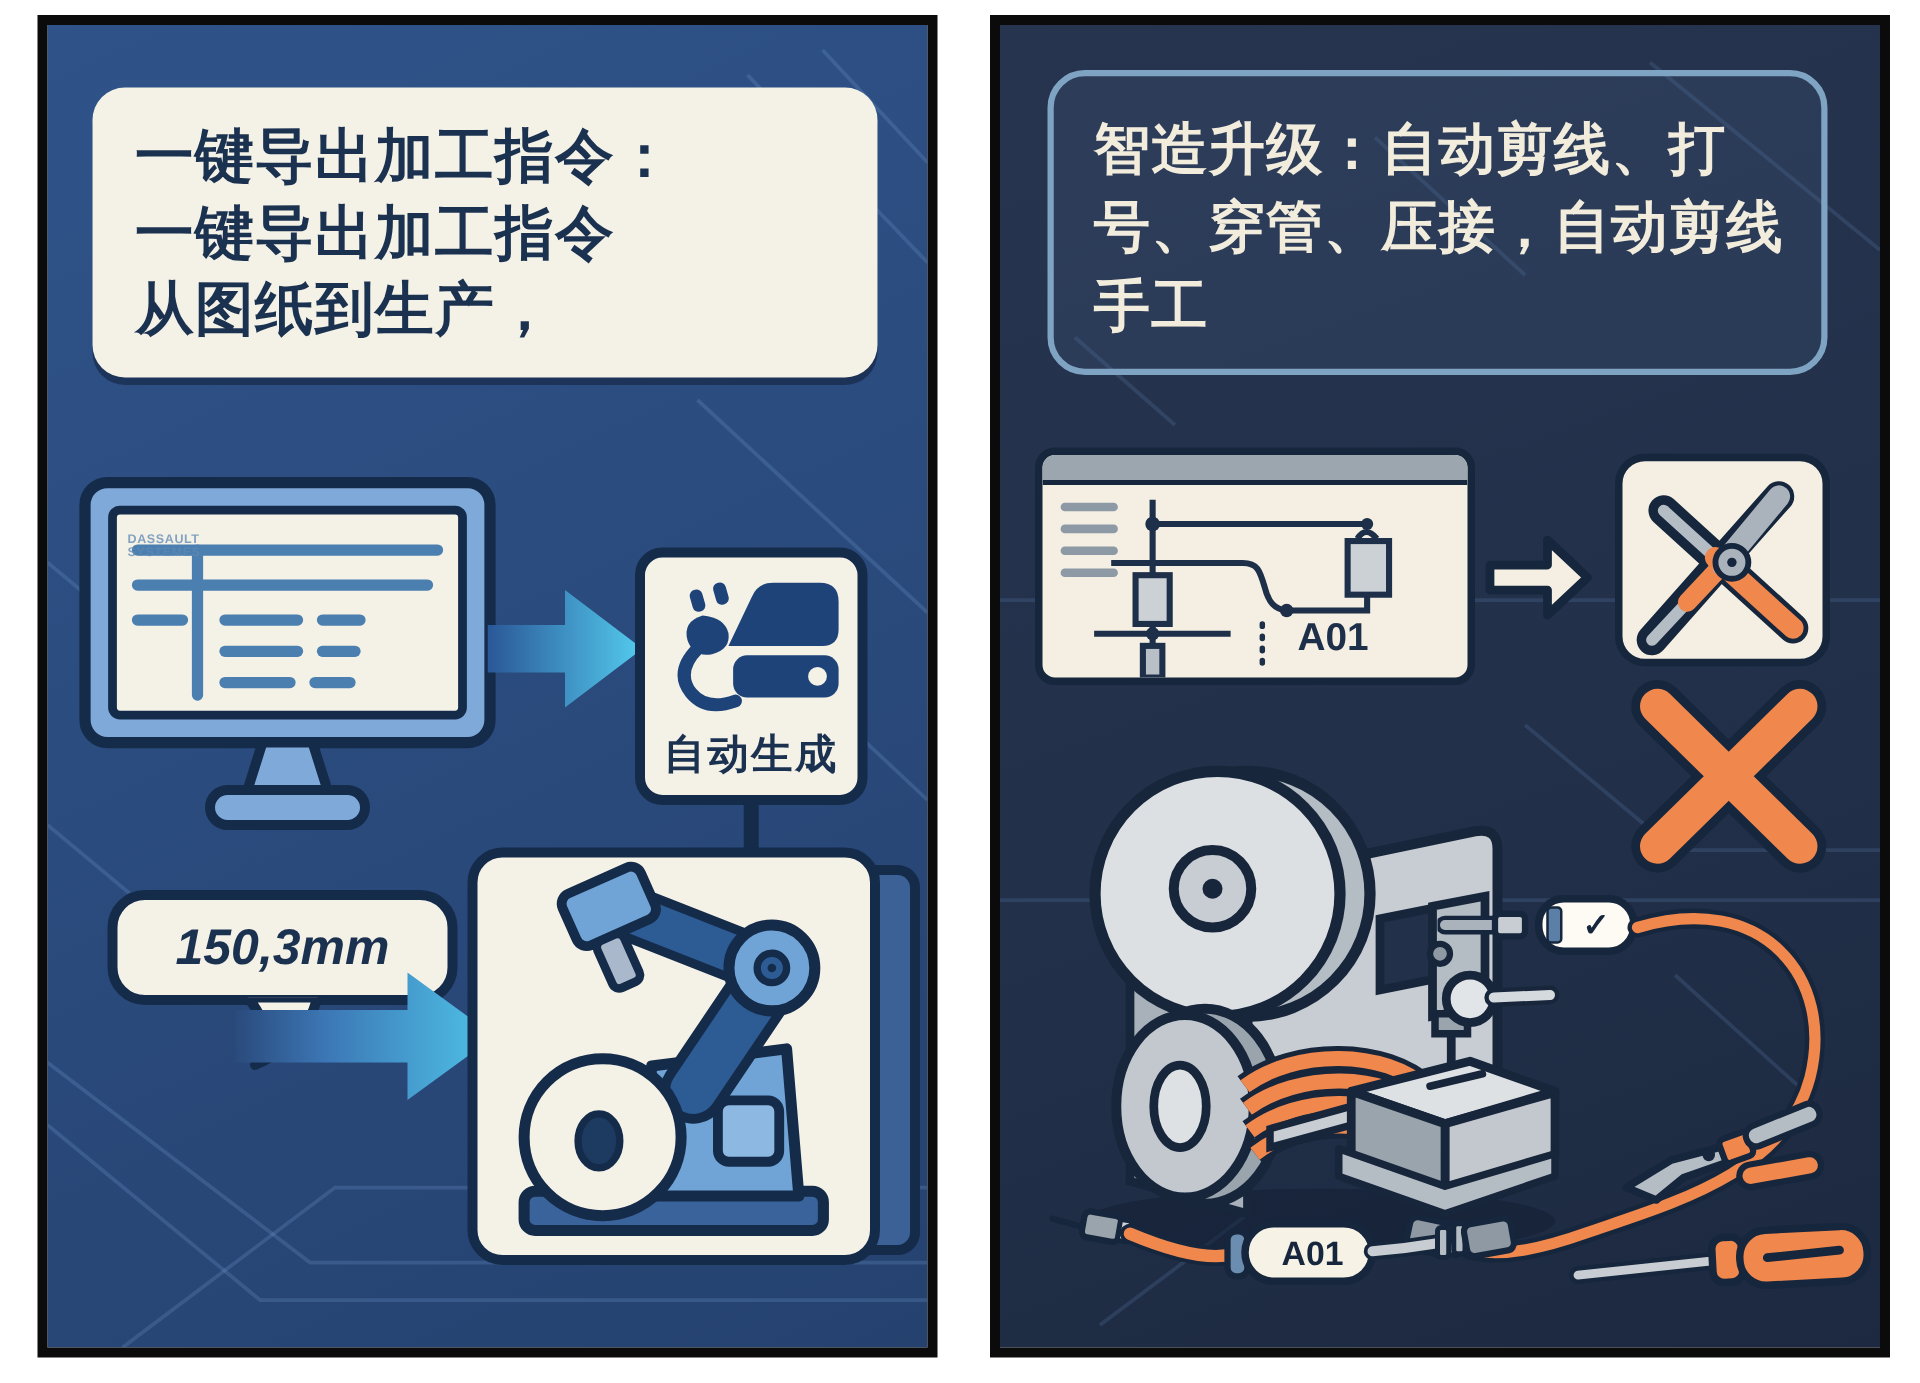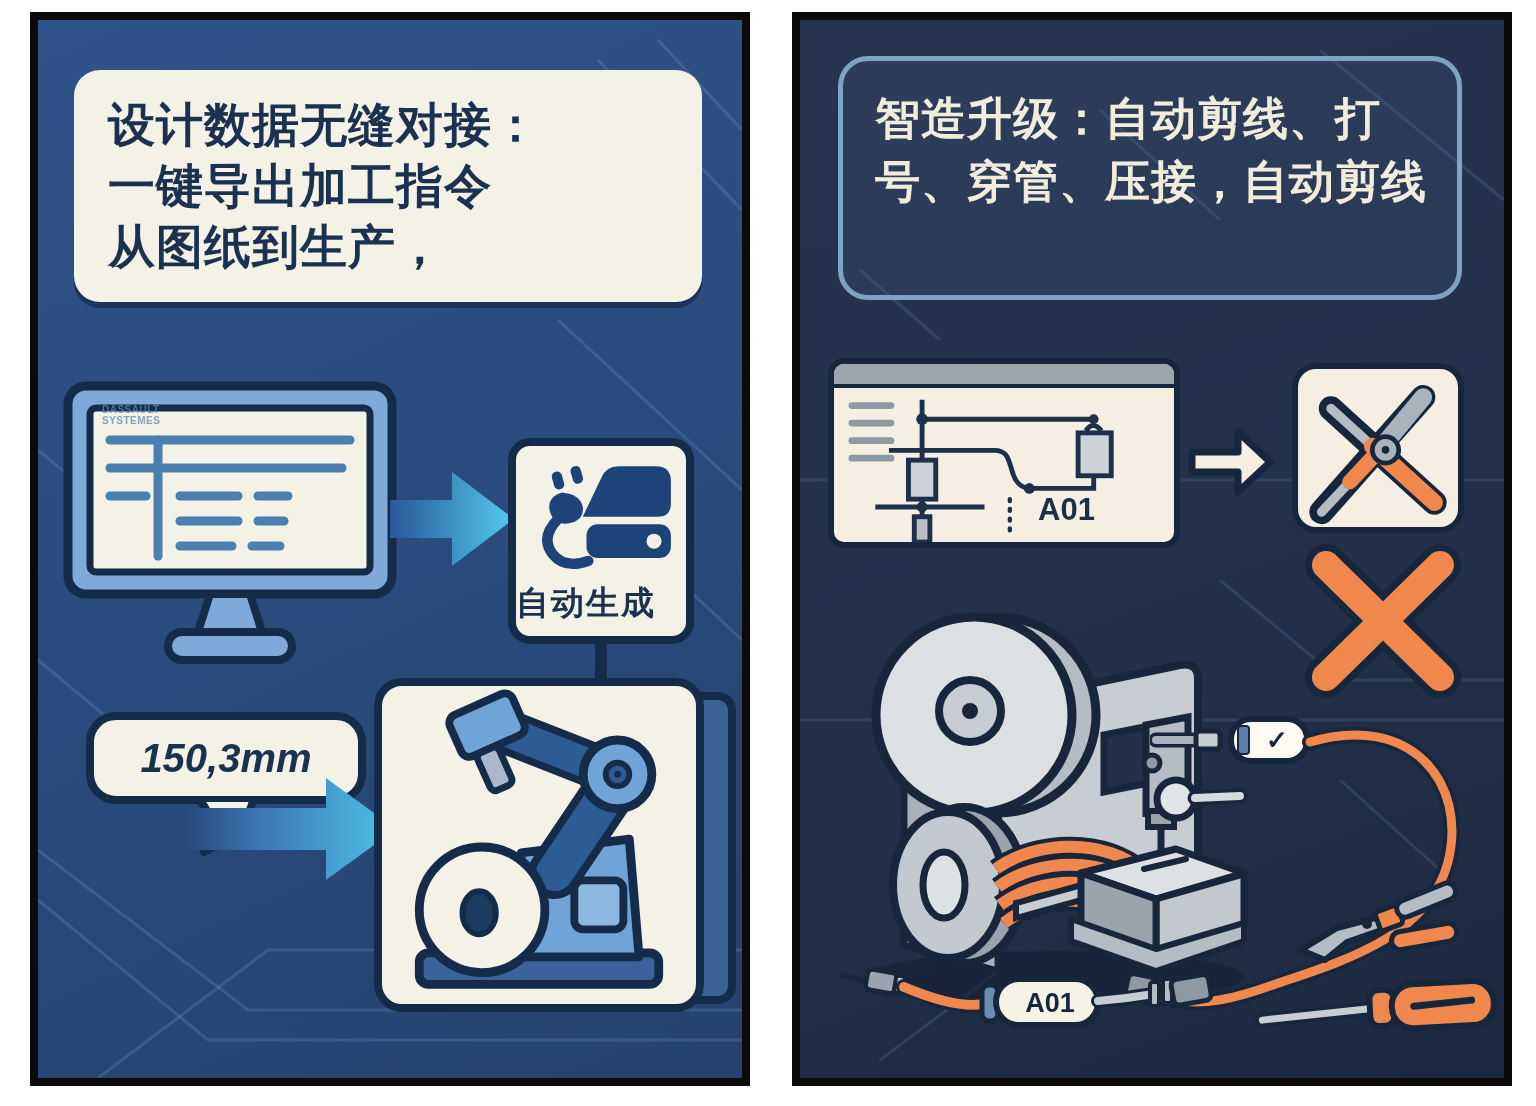--- a/index.html
+++ b/index.html
@@ -22,29 +22,29 @@
   #left-panel{left:30px;background:linear-gradient(155deg,var(--l-bg1) 0%,#2a4a7c 55%,var(--l-bg2) 100%);}
   #right-panel{left:792px;background:linear-gradient(160deg,var(--r-bg1) 0%,#22304a 55%,var(--r-bg2) 100%);}
   .trace{position:absolute;inset:0;width:100%;height:100%;pointer-events:none;}
 
   
   .title-card{position:absolute;left:36px;top:50px;width:628px;height:232px;background:var(--cream);
     border-radius:26px;box-shadow:0 6px 0 rgba(10,20,40,.45);padding:24px 34px;box-sizing:border-box;}
   .title-card .line{font-size:47px;font-weight:bold;color:var(--title-navy);line-height:61px;letter-spacing:1px;white-space:nowrap;}
 
   .monitor{position:absolute;left:22px;top:358px;width:340px;height:300px;}
-  .watermark{position:absolute;left:42px;top:26px;font-size:10px;line-height:11px;font-weight:bold;
+  .watermark{position:absolute;left:42px;top:48px;font-size:10px;line-height:11px;font-weight:bold;
     color:#5e88b4;opacity:.75;letter-spacing:.5px;}
 
   .arrow1{position:absolute;left:352px;top:444px;width:126px;height:110px;}
   .arrow2{position:absolute;left:150px;top:748px;width:212px;height:122px;}
 
   .badge-card{position:absolute;left:470px;top:418px;width:186px;height:206px;background:var(--cream);
     border:8px solid var(--ink);border-radius:22px;box-sizing:border-box;display:flex;flex-direction:column;
-    justify-content:flex-end;padding-bottom:10px;}
+    align-items:center;justify-content:flex-end;padding-bottom:10px;}
   .badge-card svg{position:absolute;top:12px;left:18px;}
   .badge-label{font-size:33px;font-weight:bold;color:var(--title-navy);letter-spacing:2px;}
 
   .connector{position:absolute;left:557px;top:620px;width:12px;height:66px;background:var(--ink);}
 
   .bubble{position:absolute;left:48px;top:692px;width:280px;height:92px;background:var(--cream);
     border:8px solid var(--ink);border-radius:30px;box-sizing:border-box;display:flex;align-items:center;justify-content:center;font-style:italic;}
   .bubble-text{font-size:40px;font-weight:bold;color:var(--title-navy);}
   .bubble-tail{position:absolute;left:152px;top:778px;width:84px;height:62px;}
 
@@ -97,21 +97,21 @@
           <path d="M0,880 L170,1020 L704,1020"></path>
             <path d="M0,830 L210,990 L704,990"></path>
           <path d="M60,1058 L230,930 L704,930"></path>
             <path d="M0,640 L120,740"></path>
           <path d="M640,560 L704,620"></path>
             <path d="M0,430 L60,480"></path>
         </g>
       </svg>
 
       <div class="title-card">
-        <div class="line">设计数据无缝对接：</div>
+        <div class="line">一键导出加工指令：</div>
         <div class="line">一键导出加工指令</div>
         <div class="line">从图纸到生产，</div>
       </div>
 
       <div class="monitor">
         <svg width="340" height="300" viewBox="0 0 340 300">
           <rect x="8" y="8" width="324" height="208" rx="18" fill="#7fa9d9" stroke="#152b4a" stroke-width="9"></rect>
           <rect x="30" y="30" width="280" height="164" rx="6" fill="#f4f1e7" stroke="#152b4a" stroke-width="7"></rect>
           <g stroke="#4b7fb0" stroke-width="9" stroke-linecap="round" fill="none">
             <path d="M50,62 H290"></path>
@@ -215,20 +215,21 @@
           <path d="M420,560 L540,660 L704,660"></path>
             <path d="M60,250 L140,320"></path>
           <path d="M540,760 L640,850"></path>
             <path d="M80,1040 L200,950"></path>
         </g>
       </svg>
 
       <div class="rtitle-box">
         <div class="line">智造升级：自动剪线、打</div>
         <div class="line">号、穿管、压接，自动剪线</div>
+        <div class="line">手工</div>
       </div>
 
       <div class="schematic-card">
         <div class="schematic-bar"></div>
         <svg width="340" height="156" viewBox="0 0 340 160">
           <g stroke="#8d9aa6" stroke-width="7" stroke-linecap="round">
             <line x1="14" y1="18" x2="54" y2="18"></line>
               <line x1="14" y1="36" x2="54" y2="36"></line>
             <line x1="14" y1="54" x2="54" y2="54"></line>
               <line x1="14" y1="72" x2="54" y2="72"></line>

